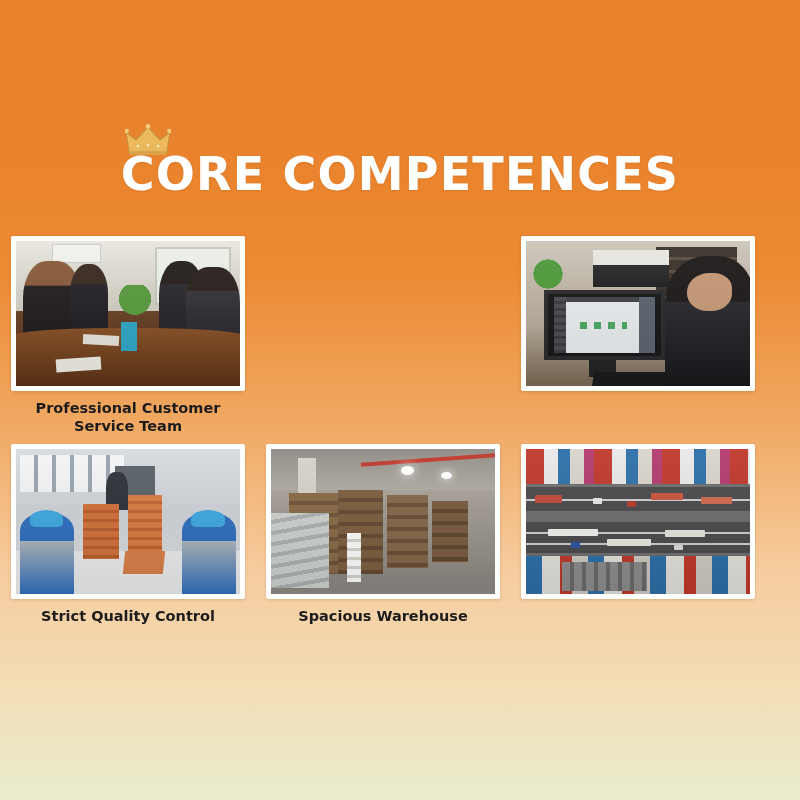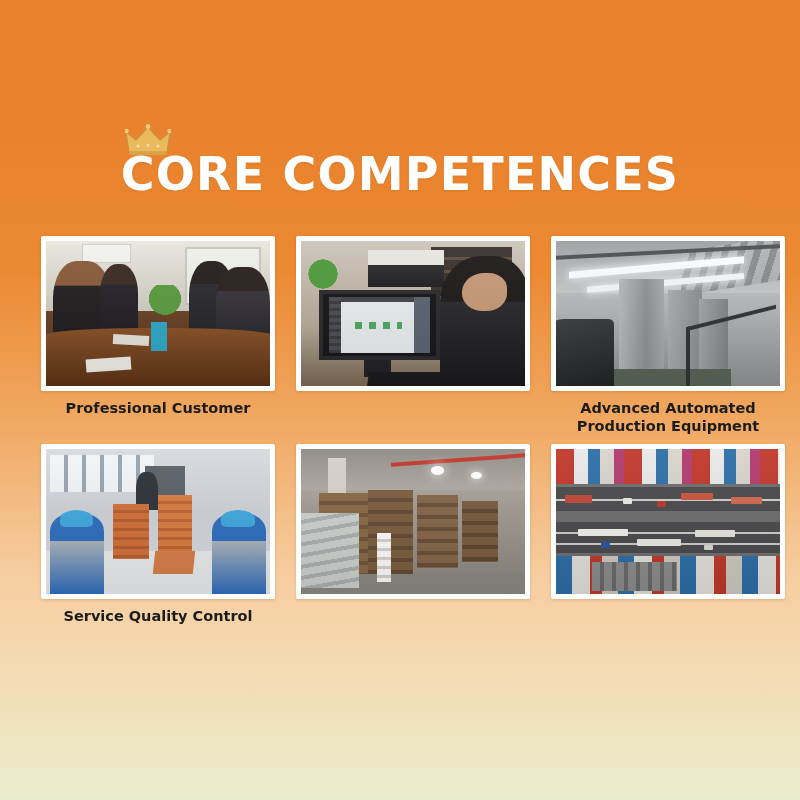--- a/index.html
+++ b/index.html
@@ -40,21 +40,21 @@
     line-height:1.05;
     white-space:nowrap;
     position:relative;
     z-index:3;
     text-shadow: 0 1px 2px rgba(150,70,10,0.18);
   }
 
   
   .grid {
     position:absolute;
-    top:236px; left:41px;
+    top:236px; left:11px;
     width:744px;
   }
   .row { display:flex; justify-content:space-between; }
   .row + .row { margin-top:7px; }
 
   .card { width:234px; }
 
   .photo-frame {
     width:234px; height:155px;
     background:#FFFFFF;
@@ -246,20 +246,21 @@
           <div class="pD"></div>
           <div class="table"></div>
           <div class="plant"></div>
           <div class="vase"></div>
           <div class="paper"></div>
           <div class="paper2"></div>
         </div>
       </div>
       <div class="caption">
         <div>Professional Customer</div>
+        <div>Service Team</div>
       </div>
     </div>
 
     <div class="card">
       <div class="photo-frame">
         <div class="photo p-rnd">
           <div class="shelf"></div>
           <div class="printer"></div>
           <div class="leaf"></div>
           <div class="monitor">
@@ -271,41 +272,20 @@
             </div>
           </div>
           <div class="stand"></div>
           <div class="kbd"></div>
           <div class="man"></div>
           <div class="face"></div>
         </div>
       </div>
     </div>
 
-    <div class="card">
-      <div class="photo-frame">
-        <div class="photo p-prod">
-          <div class="ceil"></div>
-          <div class="duct"></div>
-          <div class="beam"></div>
-          <div class="lamp1"></div>
-          <div class="lamp2"></div>
-          <div class="m1"></div>
-          <div class="m2"></div>
-          <div class="m3"></div>
-          <div class="floor"></div>
-          <div class="m0"></div>
-          <div class="rail"></div>
-        </div>
-      </div>
-      <div class="caption">
-        <div>Advanced Automated</div>
-        <div>Production Equipment</div>
-      </div>
-    </div>
 
   </div>
 
   <div class="row">
 
     <div class="card">
       <div class="photo-frame">
         <div class="photo p-qc">
           <div class="winrow"></div>
           <div class="mach"></div>
@@ -316,21 +296,21 @@
           <div class="box1"></div>
           <div class="w1">
             <div class="cap"></div>
           </div>
           <div class="w2">
             <div class="cap"></div>
           </div>
         </div>
       </div>
       <div class="caption">
-        <div>Service Quality Control</div>
+        <div>Strict Quality Control</div>
         <div></div>
       </div>
     </div>
 
     <div class="card">
       <div class="photo-frame">
         <div class="photo p-wh">
           <div class="ceilw"></div>
           <div class="pipe"></div>
           <div class="pillar"></div>
@@ -338,20 +318,24 @@
           <div class="light2"></div>
           <div class="floor2"></div>
           <div class="pal4"></div>
           <div class="pal3"></div>
           <div class="pal2"></div>
           <div class="pal1"></div>
           <div class="wrap"></div>
           <div class="lbl1"></div>
         </div>
       </div>
+      <div class="caption">
+        <div>Spacious Warehouse</div>
+        <div></div>
+      </div>
     </div>
 
     <div class="card">
       <div class="photo-frame">
         <div class="photo p-log">
           <div class="cont-top"></div>
           <div class="road r1">
             <div class="lane" style="top:50%"></div>
           </div>
           <div class="road r2">

